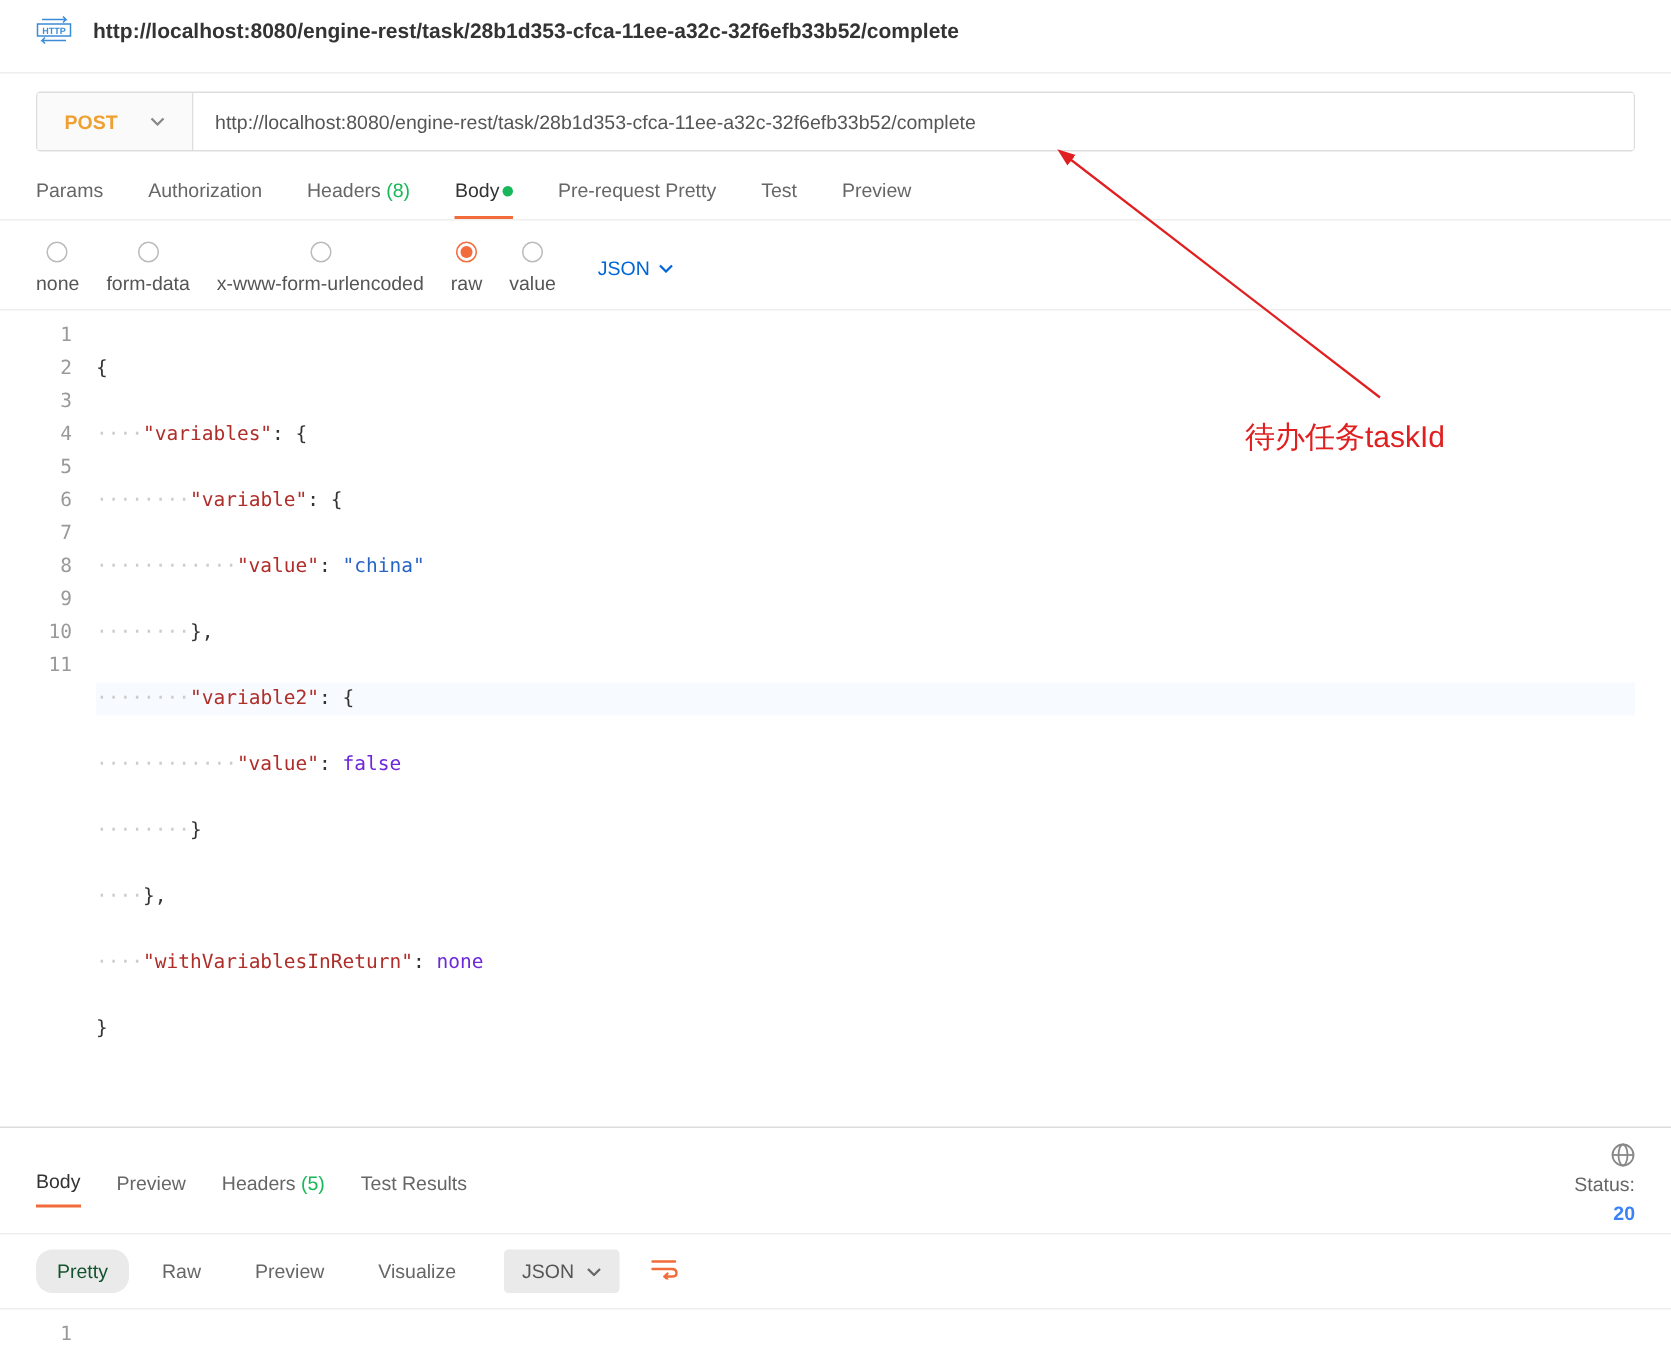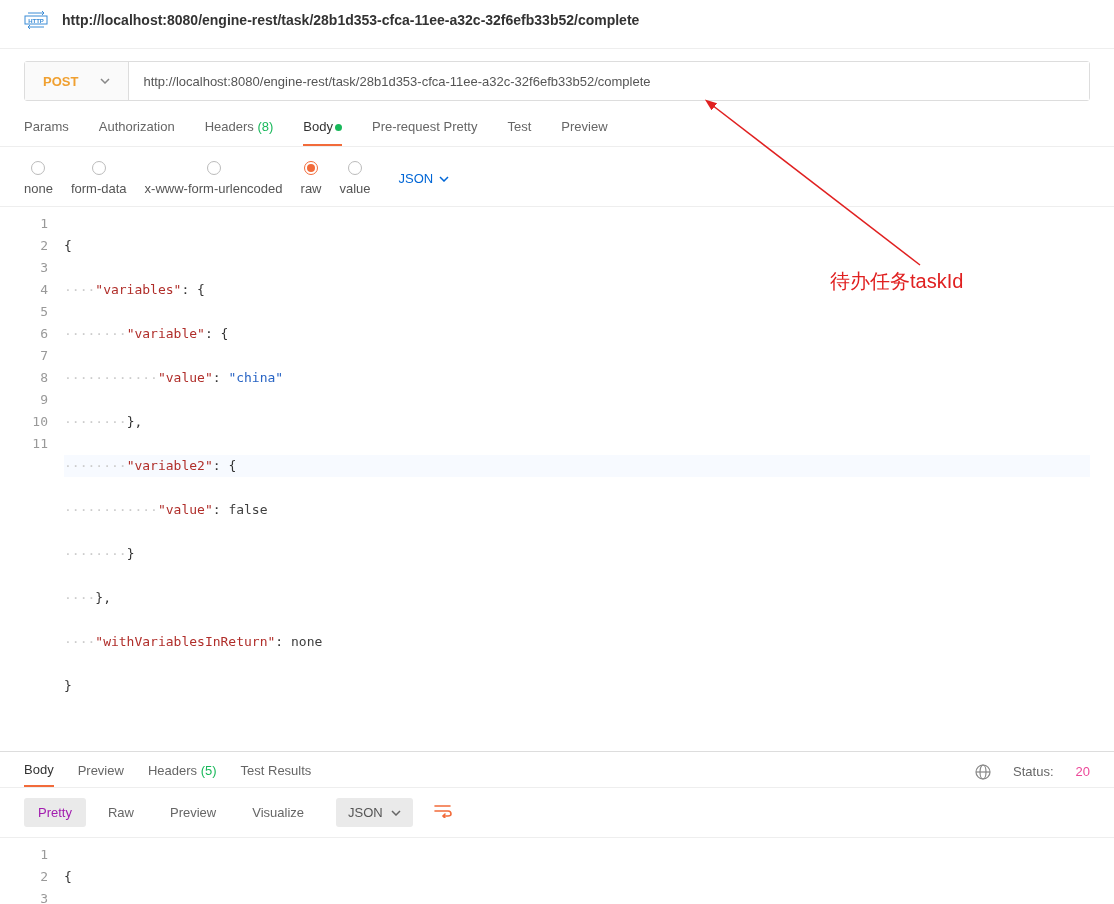--- a/index.html
+++ b/index.html
@@ -22,32 +22,32 @@
 .radio-item { display: flex; align-items: center; gap: 6px; cursor: pointer; color: #555; flex-direction: column; }
 .radio-circle { width: 14px; height: 14px; border: 1px solid #bbb; border-radius: 50%; display: flex; align-items: center; justify-content: center; }
 .radio-circle.sel { border-color: #f26b3a; }
 .radio-dot { width: 8px; height: 8px; background: #f26b3a; border-radius: 50%; }
 .json-select { color: #0066d6; display: flex; align-items: center; gap: 6px; cursor: pointer; margin-left: 10px; }
 .code-area { border-top: 1px solid #eee; display: flex; padding: 6px 24px 10px; font-family: "Consolas", "Menlo", monospace; font-size: 13px; }
 .gutter { color: #999; text-align: right; padding-right: 16px; user-select: none; line-height: 22px; width: 40px; }
 .code { line-height: 22px; white-space: pre; flex: 1; }
 .c-key { color: #b02e2a; }
 .c-str { color: #2864c4; }
-.c-bool { color: #404040; font-weight: 500; }
+.c-bool { color: #6d28d9; font-weight: 500; }
 .c-punc { color: #333; }
 .c-dot { color: #ccc; }
 .resp-tabs { display: flex; align-items: center; gap: 24px; padding: 10px 24px 0; border-top: 1px solid #ddd; border-bottom: 1px solid #eee; }
 .resp-tab { padding-bottom: 8px; cursor: pointer; color: #666; }
 .resp-tab.active { color: #333; border-bottom: 2px solid #f26b3a; font-weight: 500; }
-.resp-right { margin-left: auto; display: flex; align-items: flex-start; gap: 22px; color: #666; padding-bottom: 6px; }
+.resp-right { margin-left: auto; display: flex; align-items: flex-end; gap: 4px; color: #666; padding-bottom: 6px; flex-direction: column; }
 .globe-icon { width: 16px; height: 16px; }
-.status-code { color: #ec4899; }
+.status-code { color: #3b82f6; font-weight: bold; }
 .view-row { display: flex; align-items: center; gap: 8px; padding: 10px 24px; }
 .view-btn { padding: 7px 14px; border-radius: 3px; cursor: pointer; color: #666; }
-.view-btn.active { background: #eaeaea; color: #a21caf; font-weight: 500; }
+.view-btn.active { background: #eaeaea; color: #14532d; font-weight: 500; border-radius: 11px; }
 .json-sel2 { background: #eaeaea; padding: 7px 12px; border-radius: 3px; display: flex; align-items: center; gap: 8px; cursor: pointer; margin-left: 10px; }
 .wrap-btn { background: #fff; padding: 6px 9px; border-radius: 3px; cursor: pointer; margin-left: 4px; }
 .wrap-icon { color: #f26b3a; }
 .annotation { position: absolute; color: #e02020; font-size: 20px; font-family: sans-serif; }
 .arrow-svg { position: absolute; pointer-events: none; }
 .hl-line { background: rgba(200,220,255,0.15); }
 </style>
 </head>
 <body>
 
@@ -200,13 +200,13 @@
 </div>
 
 <svg class="arrow-svg" style="left:700px; top:95px; width:250px; height:180px;">
   <defs>
       <marker id="ah" markerWidth="10" markerHeight="10" refX="2" refY="3" orient="auto">
         <path d="M0,0 L0,6 L8,3 z" fill="#e02020"></path>
       </marker>
     </defs>
   <line x1="220" y1="170" x2="12" y2="10" stroke="#e02020" stroke-width="1.5" marker-end="url(#ah)"></line>
 </svg>
-<div class="annotation" style="left:830px; top:268px;">待办任务taskId</div>
+<div class="annotation" style="left:830px; top:278px;">待办任务taskId</div>
 
 </body></html>

